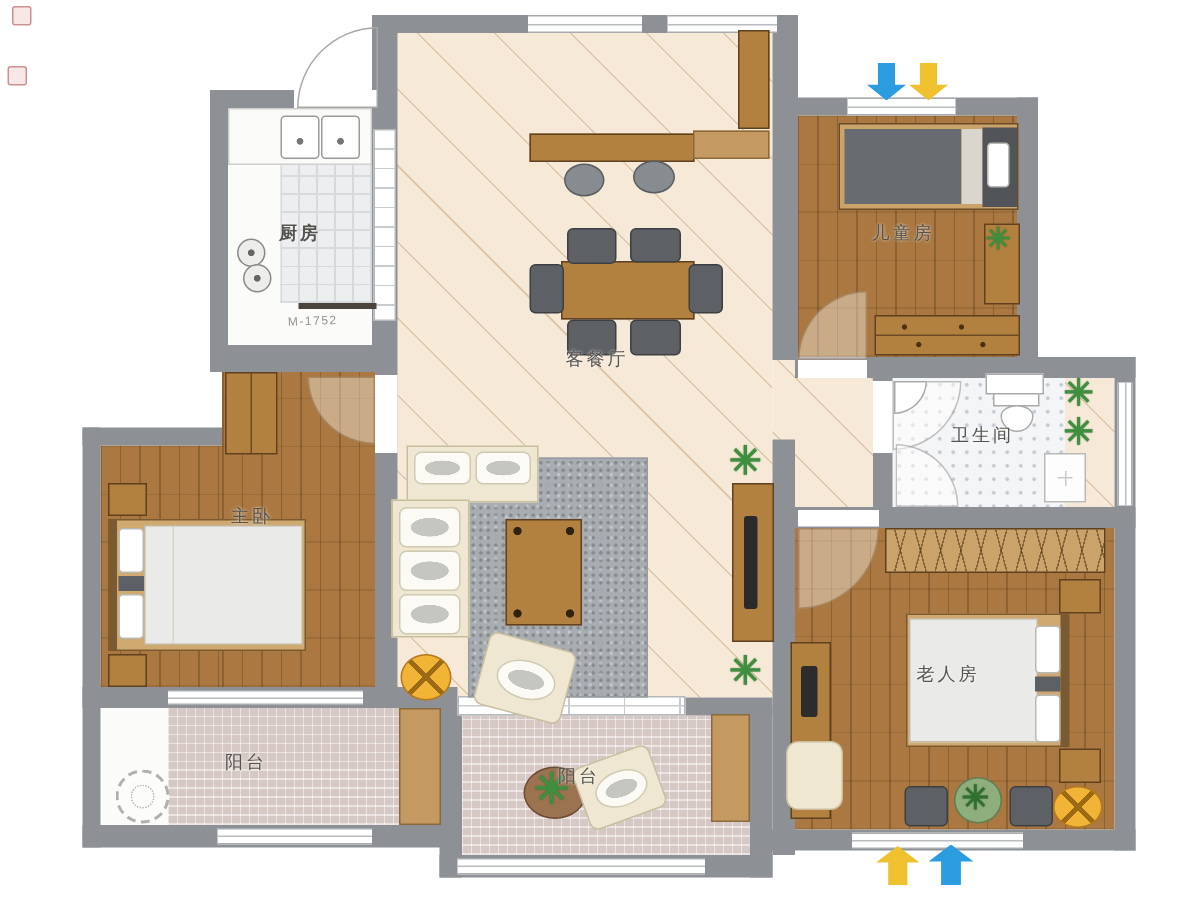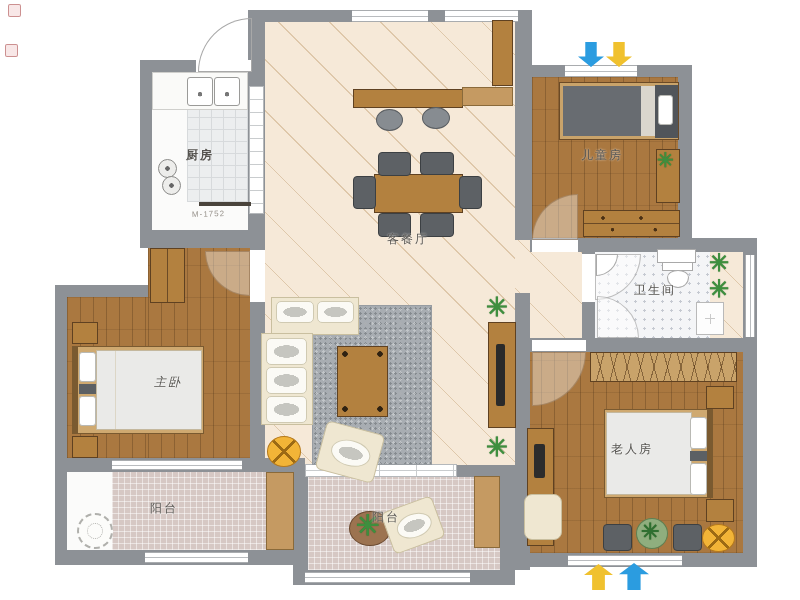--- a/index.html
+++ b/index.html
@@ -225,24 +225,24 @@
   </div>
   <div class="a wfl" style="left:266px;top:472px;width:28px;height:78px;"></div>
   <div class="a wfl" style="left:474px;top:476px;width:26px;height:72px;"></div>
   <div class="a" style="left:349px;top:511px;width:42px;height:35px;background:#9c7350;border:1px solid #6b4a30;border-radius:50%;"></div>
   <div class="a plant" style="left:356px;top:512px;font-size:28px;">✳</div>
   <div class="a cream" style="left:386px;top:503px;width:54px;height:44px;border-radius:6px;transform:rotate(-20deg);">
     <div class="a cushion" style="left:9px;top:10px;width:36px;height:24px;border-radius:50%;"></div>
   </div>
 
   <div class="a rlabel" style="left:168px;top:147px;width:64px;font-weight:bold;">厨房</div>
-  <div class="a rlabel" style="left:372px;top:231px;width:72px;text-align:center;">客餐厅</div>
+  <div class="a rlabel" style="left:362px;top:231px;width:72px;text-align:center;">客餐厅</div>
   <div class="a rlabel" style="left:568px;top:147px;width:68px;">儿童房</div>
   <div class="a rlabel" style="left:620px;top:282px;width:70px;">卫生间</div>
-  <div class="a rlabel" style="left:144px;top:374px;width:48px;font-style:italic;">主卧</div>
+  <div class="a rlabel" style="left:144px;top:336px;width:48px;">主卧</div>
   <div class="a rlabel" style="left:600px;top:441px;width:64px;">老人房</div>
   <div class="a rlabel" style="left:138px;top:500px;width:52px;">阳台</div>
   <div class="a rlabel" style="left:360px;top:509px;width:52px;">阳台</div>
 
   <div class="a arrowD blue" style="left:578px;top:42px;width:26px;height:25px;"></div>
   <div class="a arrowD yellow" style="left:606px;top:42px;width:26px;height:25px;"></div>
   <div class="a arrowU yellow" style="left:584px;top:564px;width:29px;height:26px;"></div>
   <div class="a arrowU blue" style="left:619px;top:563px;width:30px;height:27px;"></div>
 
 </div>

